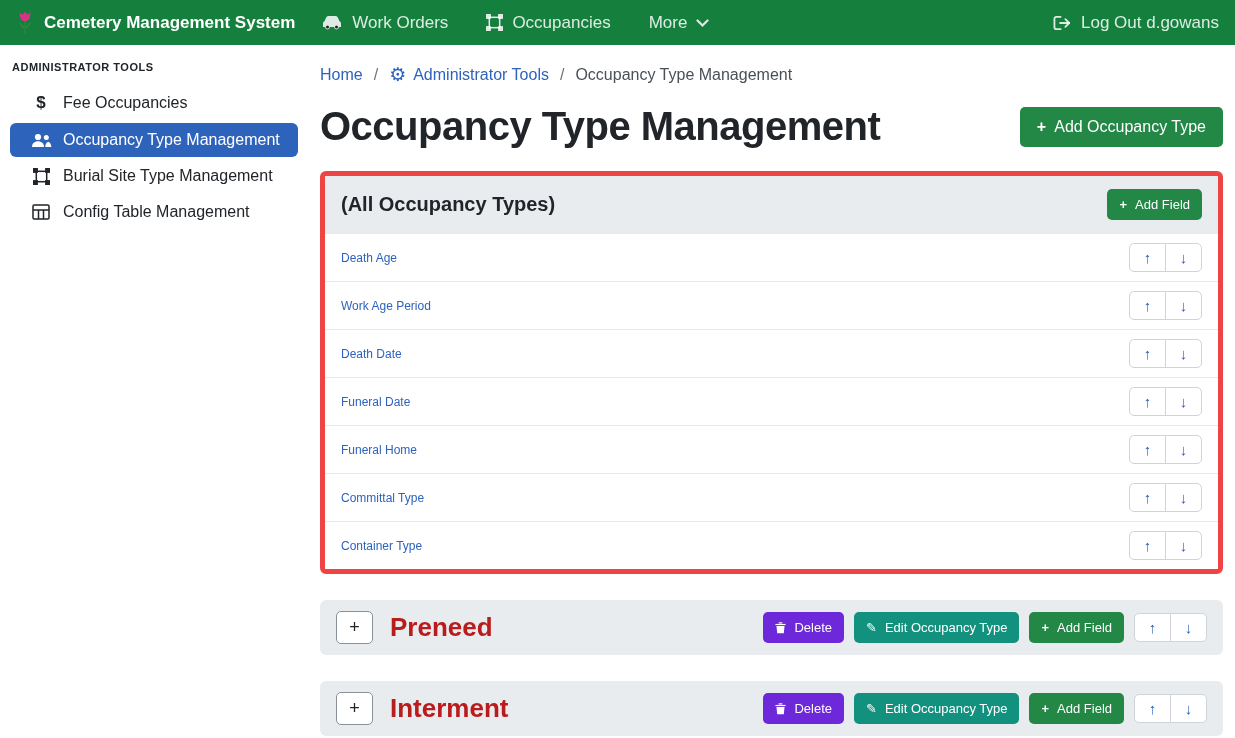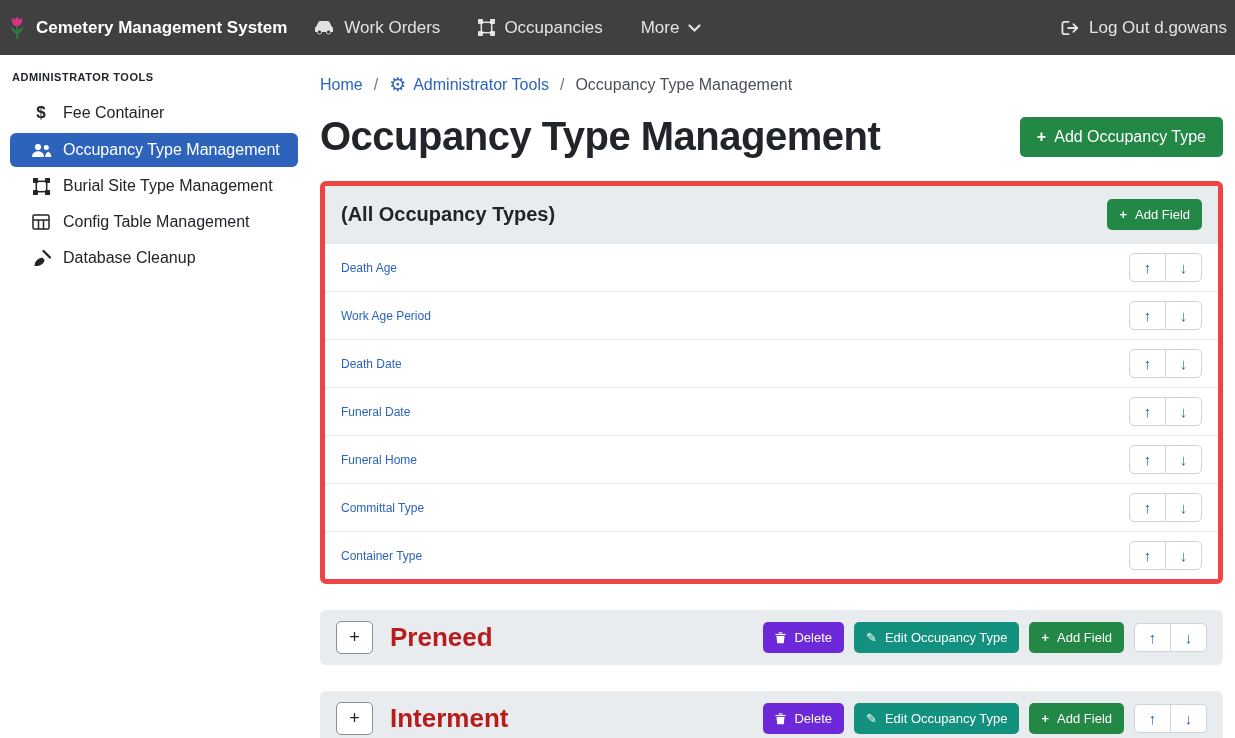--- a/index.html
+++ b/index.html
@@ -1,21 +1,21 @@
 <!DOCTYPE html>
 <html><head>
 <meta charset="utf-8">
 <style>
   * { box-sizing: border-box; margin: 0; padding: 0; }
   html,body { width:1235px; height:738px; overflow:hidden; background:#fff;
     font-family:"Liberation Sans","DejaVu Sans",sans-serif; color:#212529; }
 
   
-  .navbar { height:55px; background:#404040; display:flex; align-items:center;
-    padding:0 8px; }
+  .navbar { height:45px; background:#15803d; display:flex; align-items:center;
+    padding:0 16px; }
   .brand { display:flex; align-items:center; gap:10px; color:#fff; font-weight:700;
     font-size:17px; cursor:pointer; white-space:nowrap; }
   .nav-links { display:flex; align-items:center; gap:38px; margin-left:26px; }
   .nav-link { color:rgba(255,255,255,.85); font-size:17px; display:flex; gap:9px;
     align-items:center; text-decoration:none; cursor:pointer; white-space:nowrap; }
   .logout { margin-left:auto; }
   .chev { display:inline-flex; margin-top:2px; }
 
   
   .layout { display:flex; height:683px; }
@@ -145,21 +145,21 @@
   </a>
 </header>
 
 <div class="layout">
 
   <aside class="sidebar">
     <div class="side-heading">Administrator Tools</div>
 
     <div class="side-item">
       <span class="side-icon" style="font-size:17px;">$</span>
-      <span>Fee Container</span>
+      <span>Fee Occupancies</span>
     </div>
 
     <div class="side-item active">
       <span class="side-icon">
         <svg width="21" height="15" viewBox="0 0 21 15" fill="#fff">
           <circle cx="7" cy="4" r="3.1"></circle>
           <path d="M1 14 c0-3.5 2.7-5.7 6-5.7 s6 2.2 6 5.7 Z"></path>
           <circle cx="15.3" cy="4.6" r="2.5"></circle>
           <path d="M14.2 14 c.1-2.9 1.4-4.8 3-5.3 1.8.6 3 2.5 3.2 5.3 Z"></path>
         </svg>
@@ -185,29 +185,20 @@
         <svg width="18" height="16" viewBox="0 0 18 16" fill="none" stroke="#212529" stroke-width="1.5">
           <rect x="1" y="1" width="16" height="14" rx="1.2"></rect>
           <line x1="1" y1="6" x2="17" y2="6"></line>
           <line x1="6.5" y1="6" x2="6.5" y2="15"></line>
           <line x1="11.5" y1="6" x2="11.5" y2="15"></line>
         </svg>
       </span>
       <span>Config Table Management</span>
     </div>
 
-    <div class="side-item">
-      <span class="side-icon">
-        <svg width="19" height="17" viewBox="0 0 19 17">
-          <path d="M11.5 1 L18 7.5" stroke="#212529" stroke-width="2.2" stroke-linecap="round"></path>
-          <path d="M2.5 16 C2.8 11 6 8.8 10.2 7.6 L12.6 10 C11.6 14.3 8 16.2 2.5 16 Z" fill="#212529"></path>
-        </svg>
-      </span>
-      <span>Database Cleanup</span>
-    </div>
   </aside>
 
   <main class="content">
 
     <nav class="breadcrumb">
       <a>Home</a>
       <span class="bc-sep">/</span>
       <a>
         <span class="gear">⚙</span>
         <span>Administrator Tools</span>

